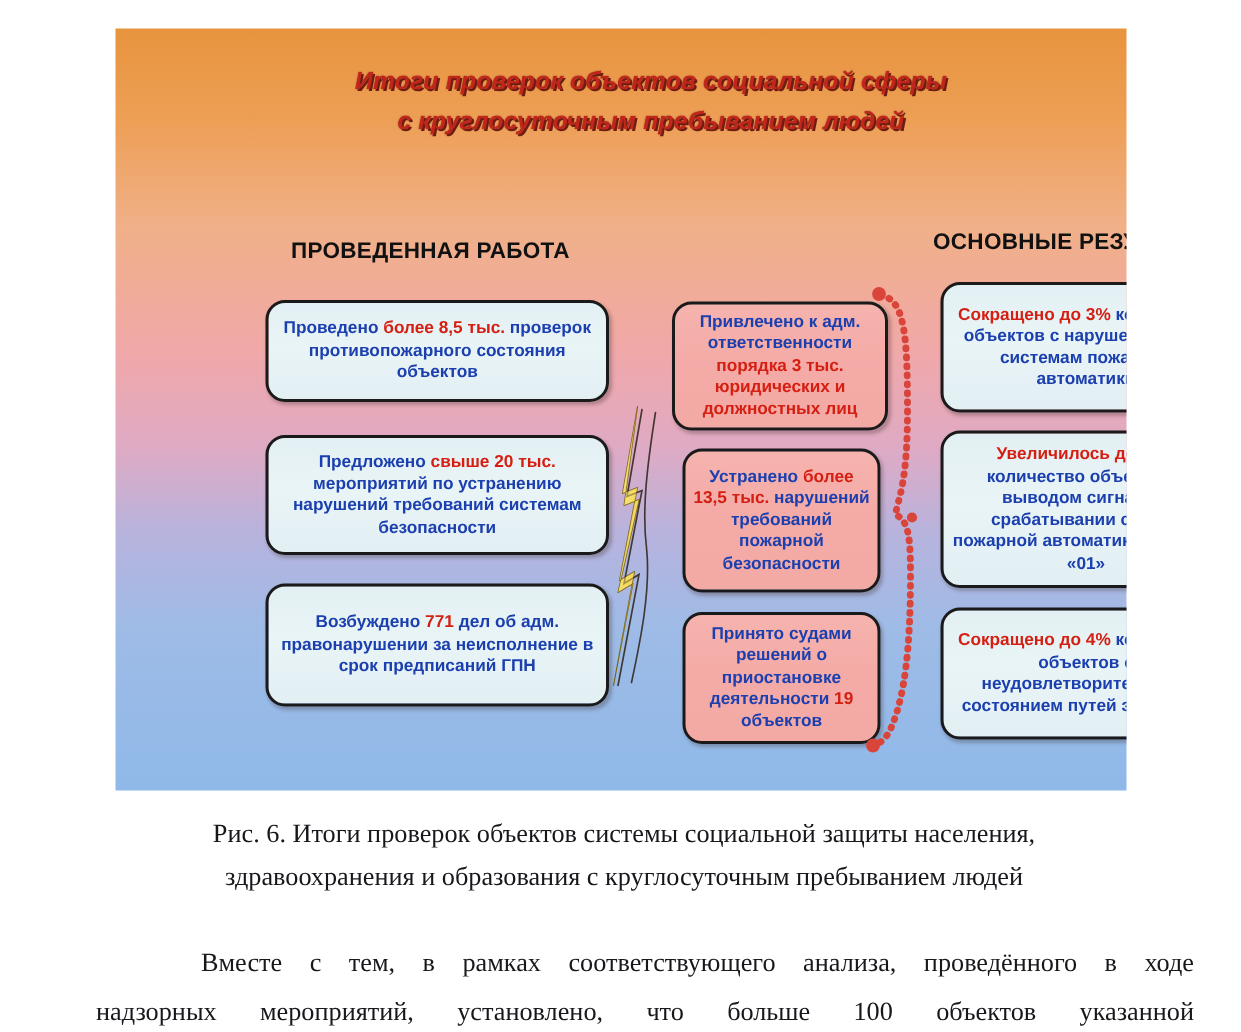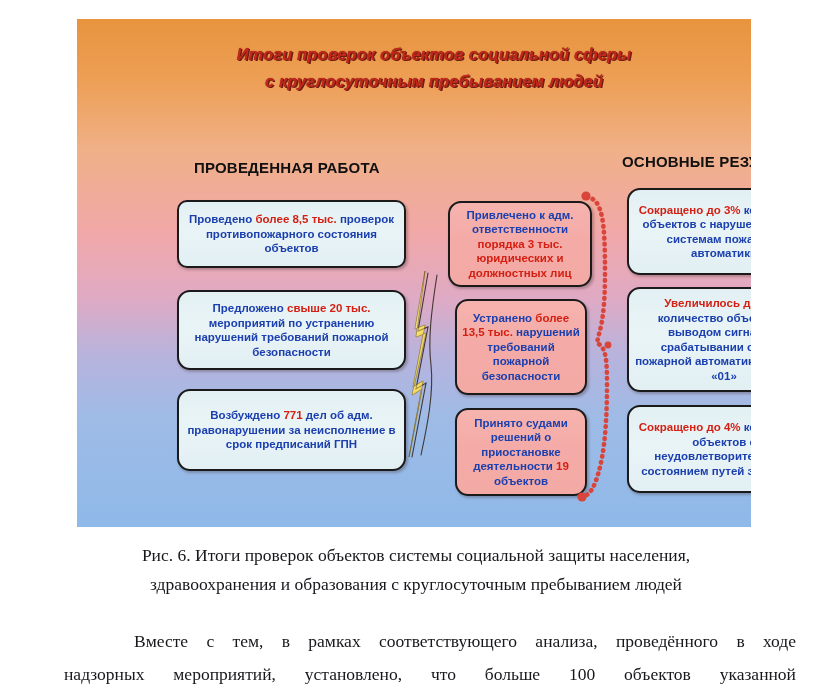--- a/index.html
+++ b/index.html
@@ -88,21 +88,21 @@
   }
   .node.pink {
     background: linear-gradient(to bottom, #f6b3ae 0%, #f4aaa6 50%, #f3a9a4 100%);
     color: #1b3fae;
     font-size: 11.5px;
     font-weight: bold;
   }
   .node .hi { color: #d41f12; }
 
   
-  #box-l1 { left: 100px; top: 181px; width: 229px; height: 68px; border-radius: 10px; }
+  #box-l1 { left: 100px; top: 181px; width: 229px; height: 68px; }
   #box-l2 { left: 100px; top: 271px; width: 229px; height: 80px; }
   #box-l3 { left: 100px; top: 370px; width: 229px; height: 82px; }
 
   
   #box-m1 { left: 371px; top: 182px; width: 144px; height: 86px; }
   #box-m2 { left: 378px; top: 280px; width: 132px; height: 96px; }
   #box-m3 { left: 378px; top: 389px; width: 132px; height: 88px; }
 
   
   #box-r1 { left: 550px; top: 169px; width: 194px; height: 87px; }
@@ -168,21 +168,21 @@
     <span class="tline">с круглосуточным пребыванием людей</span>
   </div>
 
   <div class="col-header" id="header-left">ПРОВЕДЕННАЯ РАБОТА</div>
   <div class="col-header" id="header-right">ОСНОВНЫЕ РЕЗУЛЬТАТЫ</div>
 
   <div class="node blue" id="box-l1">
     <span class="txt"><span>Проведено </span><span class="hi">более 8,5 тыс.</span><span> проверок противопожарного состояния объектов</span></span>
   </div>
   <div class="node blue" id="box-l2">
-    <span class="txt"><span>Предложено </span><span class="hi">свыше 20 тыс.</span><span> мероприятий по устранению нарушений требований пожарной безопасности</span></span>
+    <span class="txt"><span>Предложено </span><span class="hi">свыше 20 тыс.</span><span> мероприятий по устранению нарушений требований системам безопасности</span></span>
   </div>
   <div class="node blue" id="box-l3">
     <span class="txt"><span>Возбуждено </span><span class="hi">771</span><span> дел об адм. правонарушении за неисполнение в срок предписаний ГПН</span></span>
   </div>
 
   <div class="node pink" id="box-m1">
     <span class="txt"><span>Привлечено к адм. ответственности </span><span class="hi">порядка 3 тыс. юридических и должностных лиц</span></span>
   </div>
   <div class="node pink" id="box-m2">
     <span class="txt"><span>Устранено </span><span class="hi">более 13,5 тыс.</span><span> нарушений требований пожарной безопасности</span></span>

